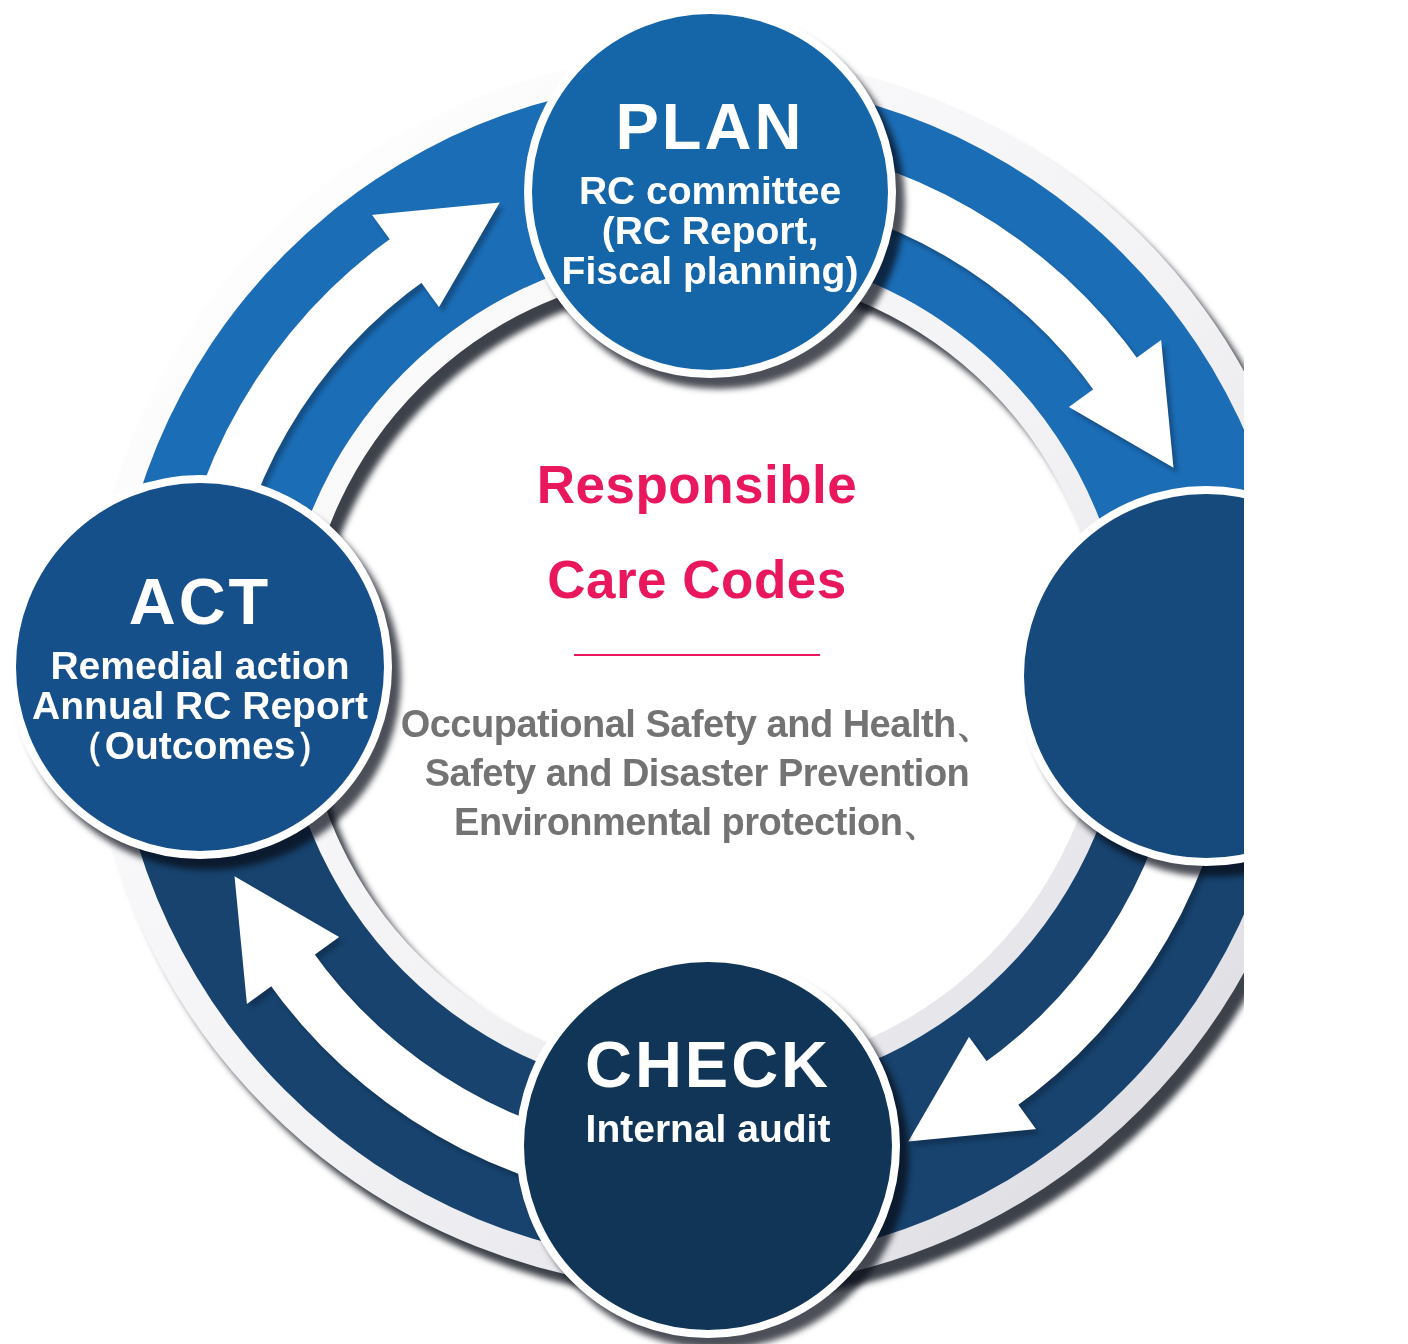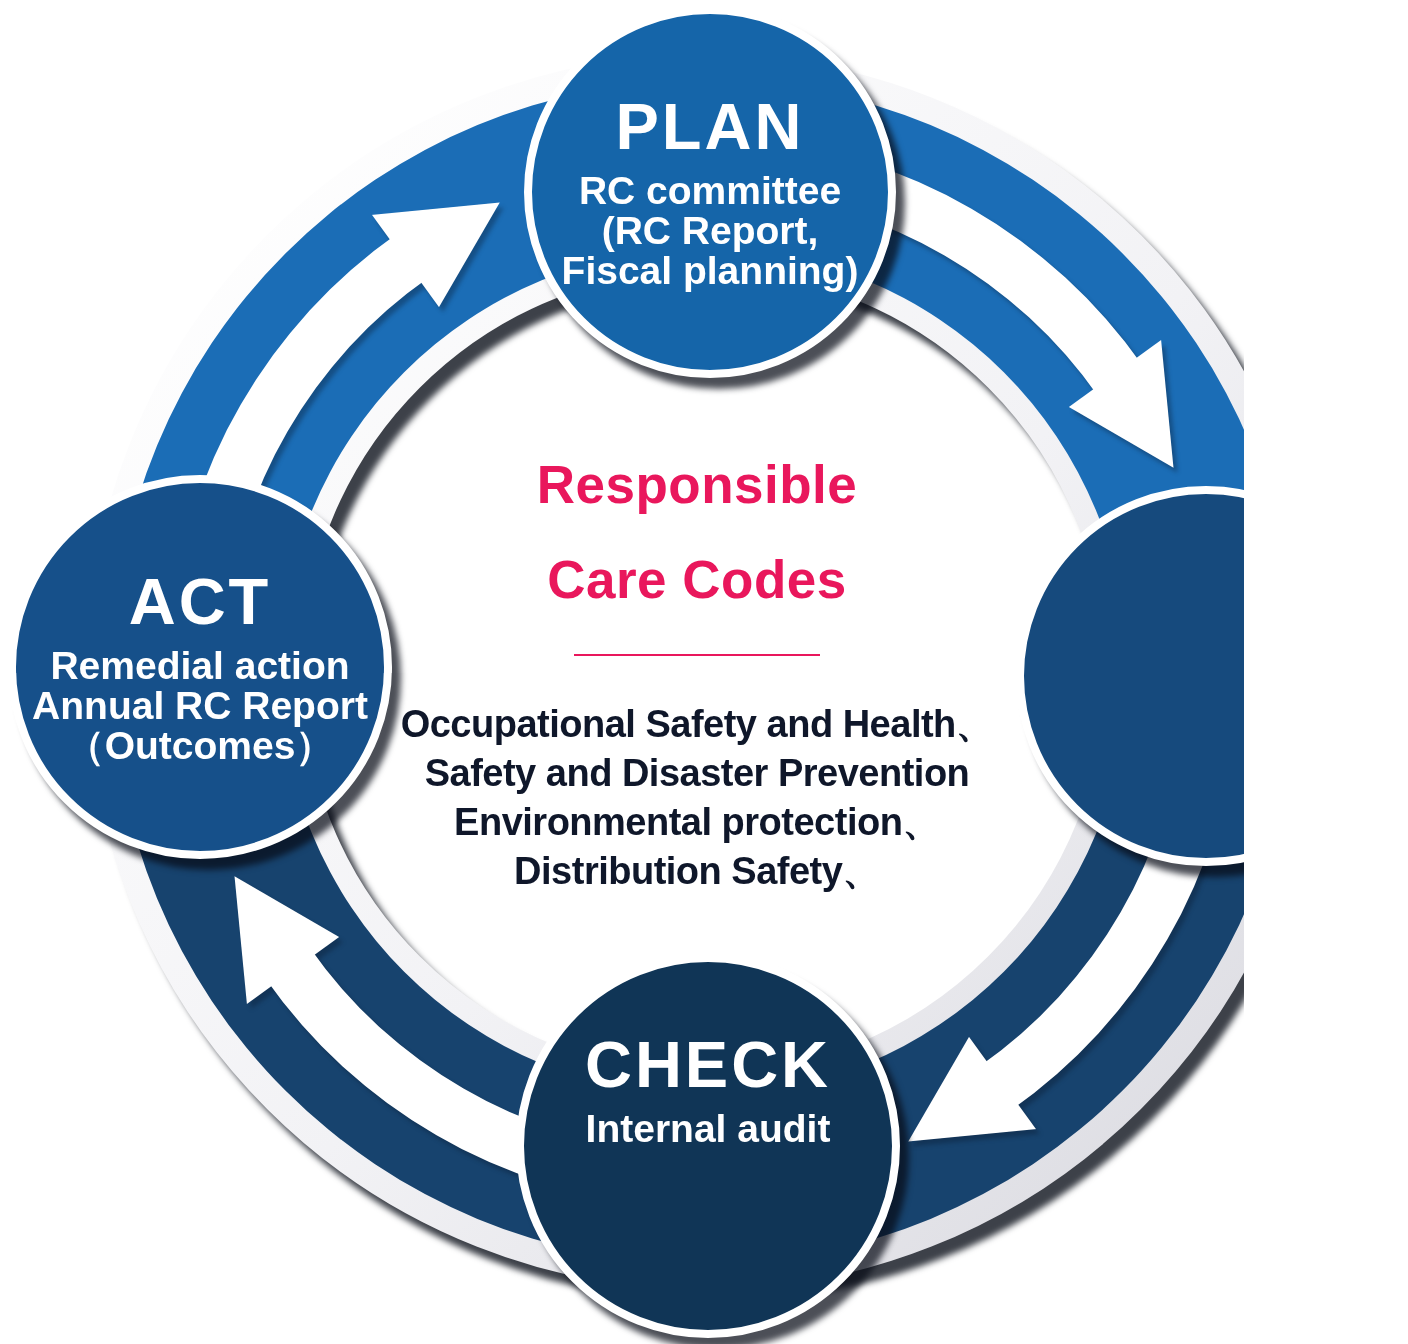--- a/index.html
+++ b/index.html
@@ -36,21 +36,21 @@
   #node-do{left:1006px;top:492px;width:400px;height:368px;}
   #node-check{left:508px;top:906px;width:400px;height:368px;}
   #node-act{left:0px;top:483px;width:400px;height:368px;}
 
   #center-block{
     position:absolute;left:357px;top:418px;width:680px;
     text-align:center;pointer-events:none;
   }
   .center-title{color:#e9175c;font-size:53px;line-height:57px;font-weight:bold;letter-spacing:0.5px;margin-top:38px;}
   .center-divider{width:246px;height:2px;background:#e9175c;margin:46px auto 44px auto;}
-  .code-line{color:#0f172a;font-size:38px;line-height:49px;font-weight:bold;letter-spacing:-0.5px;}
+  .code-line{color:#737373;font-size:38px;line-height:49px;font-weight:bold;letter-spacing:-0.5px;}
 </style>
 </head>
 <body>
 
 <div id="stage">
 
   <svg viewBox="0 0 1408 1344" aria-hidden="true">
     <defs>
       <linearGradient id="ringGrad" x1="0" y1="0" x2="1" y2="1">
         <stop offset="0" stop-color="#ffffff"></stop>
@@ -114,16 +114,15 @@
     <div class="node-line">（Outcomes）</div>
   </div>
 
   <div id="center-block">
     <div class="center-title">Responsible</div>
     <div class="center-title">Care Codes</div>
     <div class="center-divider"></div>
     <div class="code-line">Occupational Safety and Health、</div>
     <div class="code-line">Safety and Disaster Prevention</div>
     <div class="code-line">Environmental protection、</div>
-    <div class="code-line">Distribution Safety、</div>
   </div>
 
 </div>
 
 </body></html>

